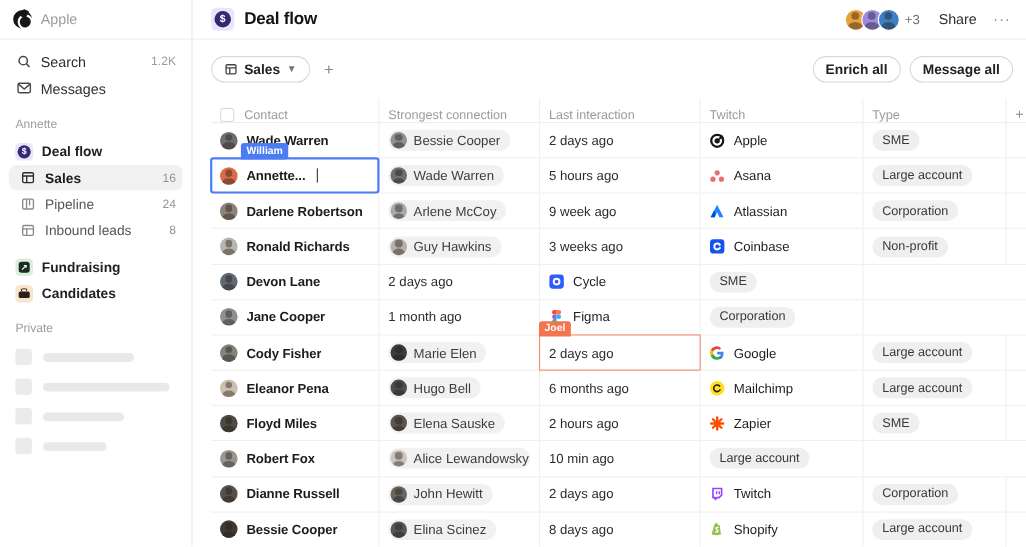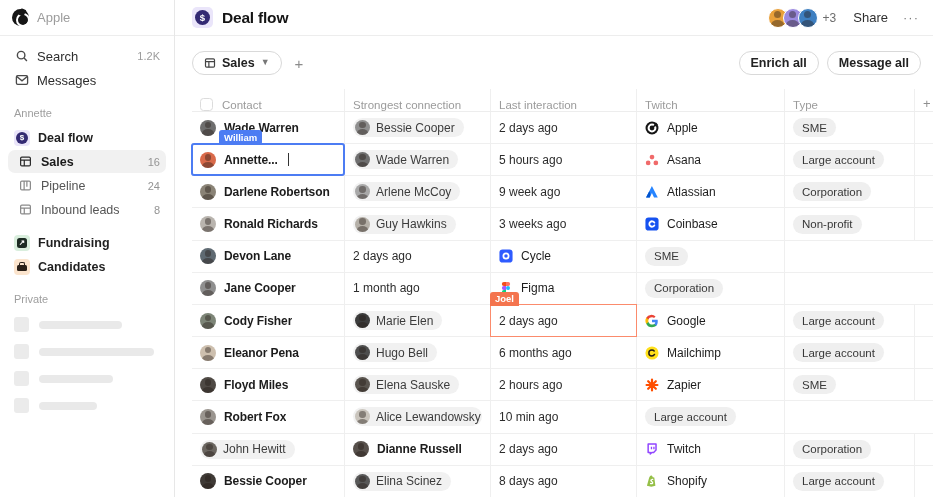--- a/index.html
+++ b/index.html
@@ -521,29 +521,29 @@
     <div class="td td-int">
       <span>10 min ago</span>
     </div>
     <div class="td">
       <span class="type-pill">Large account</span>
     </div>
     <div class="td"></div>
   </div>
 
   <div class="tr">
+    <div class="td td-contact">
+      <span class="avatar" style="background: rgb(87, 80, 75);"></span>
+      <span class="cname">Dianne Russell</span>
+    </div>
     <div class="td">
       <span class="person-pill">
         <span class="avatar" style="background: rgb(106, 101, 95);"></span>
         <span>John Hewitt</span>
       </span>
-    </div>
-    <div class="td td-contact">
-      <span class="avatar" style="background: rgb(87, 80, 75);"></span>
-      <span class="cname">Dianne Russell</span>
     </div>
     <div class="td td-int">
       <span>2 days ago</span>
     </div>
     <div class="td td-comp">
       <span class="logo">
                 <svg viewBox="0 0 16 16">
                   <path d="M3.6 2.4 h9 v6.8 l-2.7 2.7 h-2.1 l-1.8 1.8 v-1.8 H3.6 Z" fill="none" stroke="#9146ff" stroke-width="1.7" stroke-linejoin="round"></path>
                   <path d="M7.4 5.3 v3 M10.2 5.3 v3" stroke="#9146ff" stroke-width="1.5"></path>
                 </svg>

